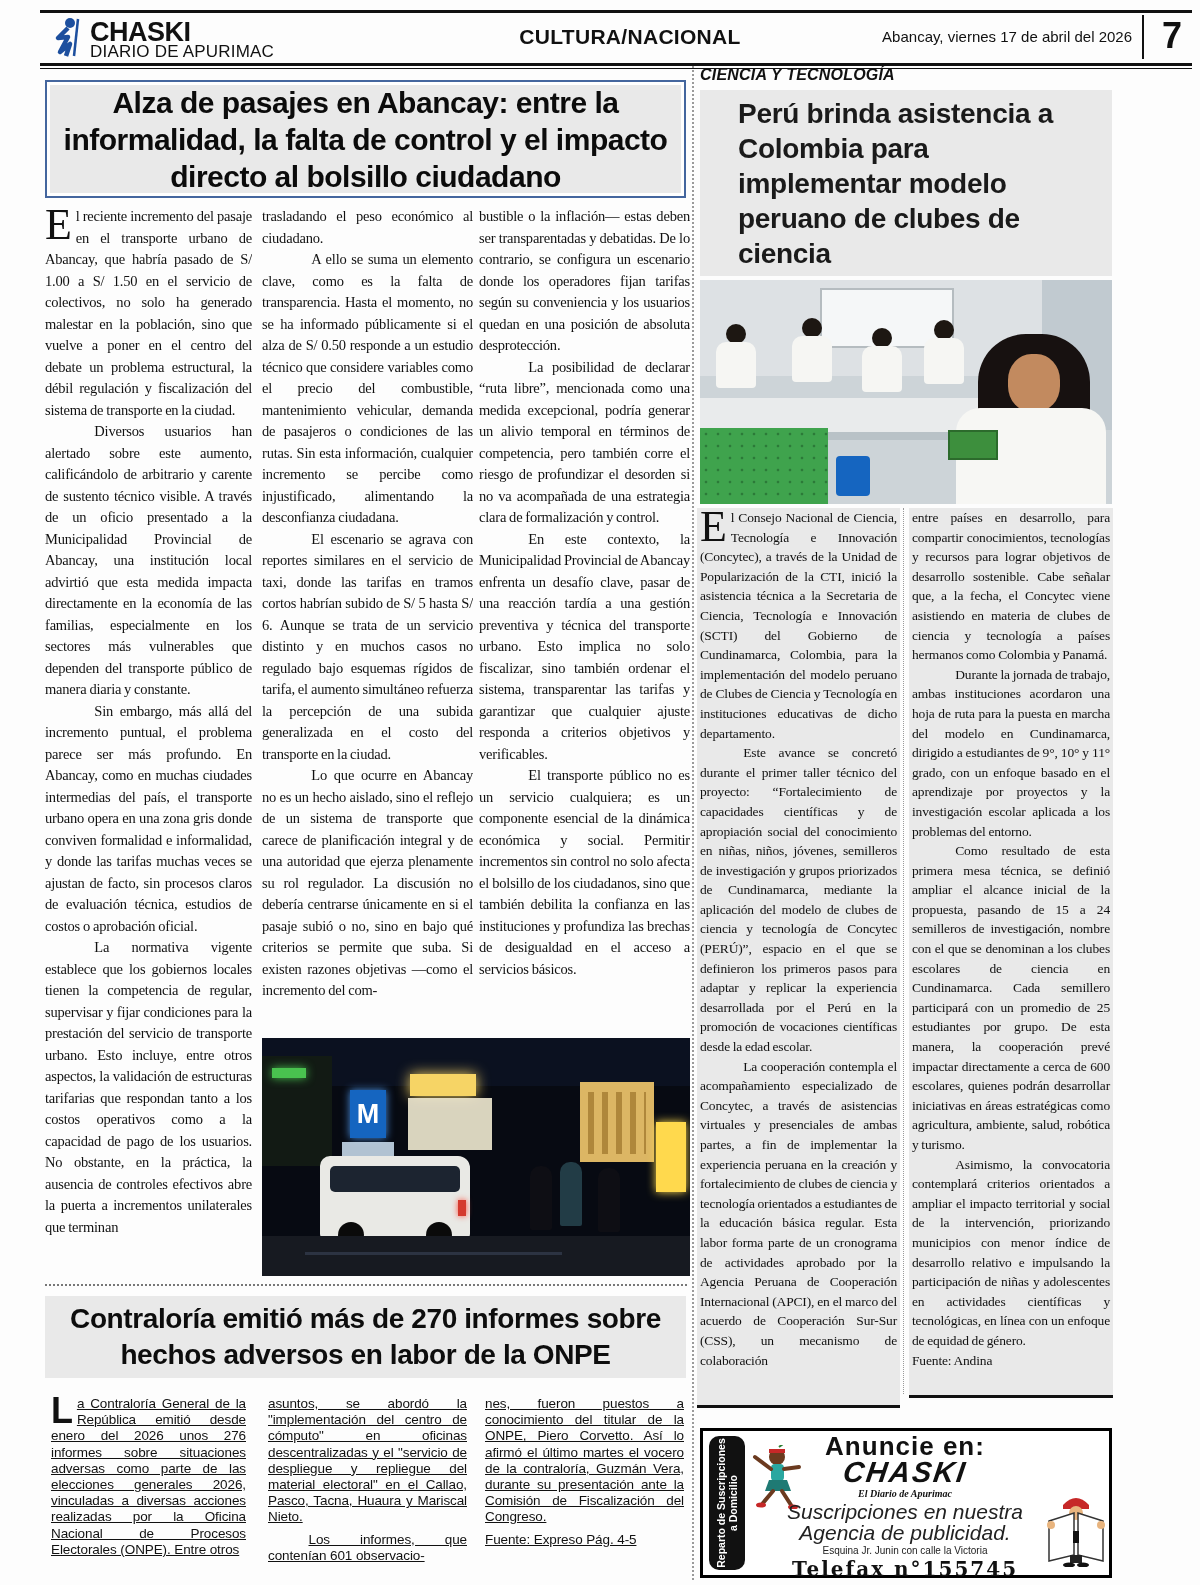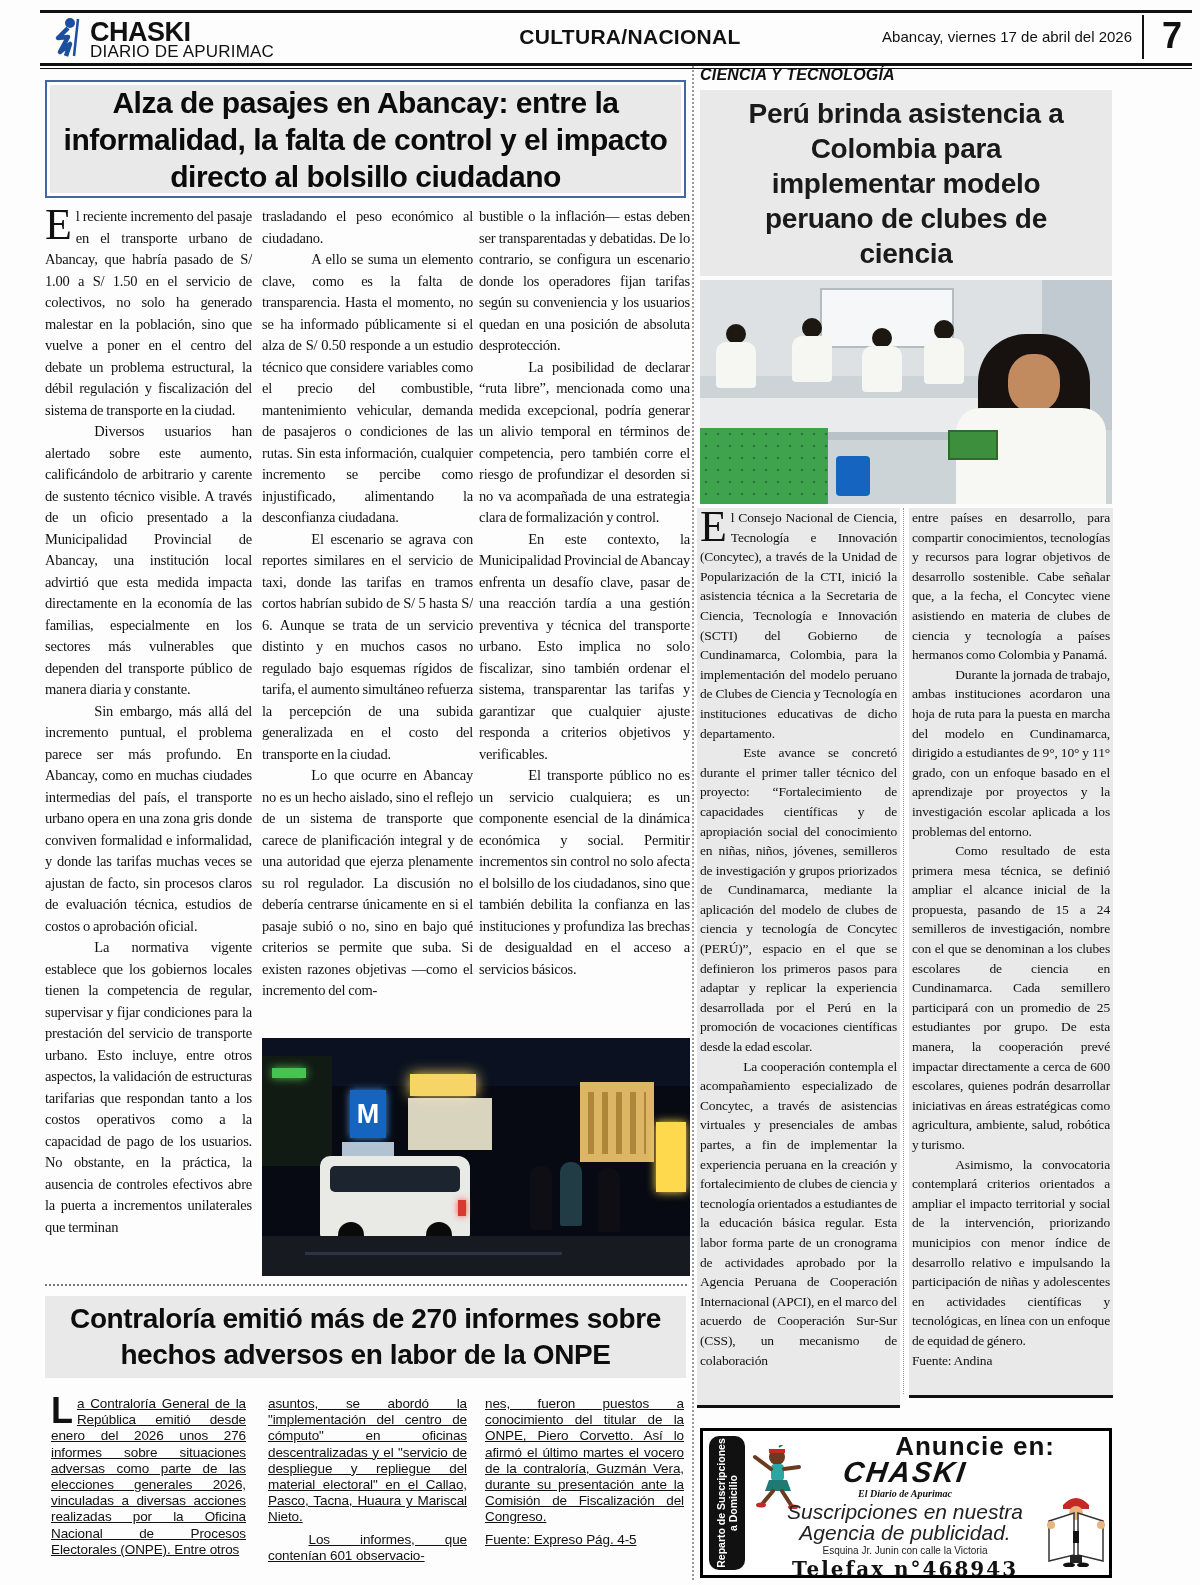--- a/index.html
+++ b/index.html
@@ -66,21 +66,21 @@
   .ncol{position:absolute;top:0;height:195px;overflow:hidden;font-family:"Liberation Sans",sans-serif;
         font-size:13.5px;line-height:16.2px;text-align:justify;letter-spacing:-0.1px;}
   .ncol p{margin:6px;text-indent:3em;text-decoration:underline;}
   .ncol p.cont,.ncol p.dropcap,.ncol p.source{text-indent:0;}
   .ncol p.dropcap::first-letter{float:left;font-size:36px;line-height:28px;padding:1px 4px 0 0;font-weight:bold;}
   .cc1{left:0;width:207px;} .cc2{left:217px;width:211px;} .cc3{left:434px;width:211px;}
   
   .kicker{position:absolute;left:700px;top:66px;font-family:"Liberation Sans",sans-serif;
      font-style:italic;font-weight:bold;font-size:16px;letter-spacing:0.2px;}
   .sci-head{position:absolute;left:700px;top:90px;width:412px;height:186px;background:#e9e9e9;
-     display:flex;align-items:center;justify-content:center;text-align:center;
+     display:flex;align-items:center;justify-content:center;text-align:left;
      font-family:"Liberation Sans",sans-serif;font-weight:bold;font-size:28px;line-height:35px;
      color:#1a1a1a;letter-spacing:-0.3px;padding:0 38px;box-sizing:border-box;}
   
   .sci-photo{position:absolute;left:700px;top:280px;width:412px;height:224px;background:#cdd4d8;overflow:hidden;}
   .sc-wall{position:absolute;left:0;top:0;width:100%;height:96px;background:#dde1e4;}
   .sc-board{position:absolute;left:120px;top:8px;width:130px;height:56px;background:#f5f7f8;border:2px solid #b5bcc0;}
   .sc-door{position:absolute;right:0;top:0;width:70px;height:150px;background:#c1cad0;}
   .sc-table{position:absolute;left:0;top:118px;width:330px;height:34px;background:#e9ebec;border-bottom:8px solid #b9c2c7;}
   .sc-person{position:absolute;width:40px;height:64px;}
   .sc-head{position:absolute;left:10px;top:0;width:20px;height:20px;border-radius:50%;background:#1d1712;}
@@ -101,21 +101,21 @@
   .sa{left:0;width:203px;height:900px;}
   .sb{left:212px;width:204px;height:890px;}
   .sci-col-div{position:absolute;left:206px;top:0;height:886px;border-left:1.5px dotted #9a9a9a;}
   
   .ad{position:absolute;left:700px;top:1428px;width:412px;height:150px;border:3px solid #000;background:#fff;box-sizing:border-box;}
   .ad-side{position:absolute;left:6px;top:5px;width:36px;height:134px;background:#111;border-radius:10px;}
   .ad-side-text{position:absolute;left:-49px;top:49px;width:134px;height:36px;transform:rotate(-90deg);
      color:#fff;font-family:"Liberation Sans",sans-serif;font-size:10.5px;font-weight:bold;text-align:center;
      line-height:1.15;display:flex;align-items:center;justify-content:center;}
   .ad-center{position:absolute;left:52px;top:2px;width:300px;text-align:center;font-family:"Liberation Sans",sans-serif;}
-  .ad-line1{font-weight:900;font-size:26px;line-height:26px;letter-spacing:1px;text-align:right;}
+  .ad-line1{font-weight:900;font-size:26px;line-height:26px;letter-spacing:1px;}
   .ad-brand{font-weight:900;font-style:italic;font-size:29px;line-height:27px;letter-spacing:2px;transform:skewX(-8deg);}
   .ad-brand-sub{font-family:"Liberation Serif",serif;font-style:italic;font-weight:bold;font-size:10px;line-height:15px;}
   .ad-line2{font-style:italic;font-size:21px;line-height:21px;color:#222;}
   .ad-line3{font-style:italic;font-size:21px;line-height:21px;color:#222;}
   .ad-line4{font-size:10px;line-height:16px;color:#222;}
   .ad-line5{font-family:"DejaVu Serif",serif;font-weight:bold;font-size:20px;line-height:20px;letter-spacing:2px;}
   .ad-dancer{position:absolute;left:46px;top:14px;}
   .ad-reader{position:absolute;right:2px;bottom:4px;}
 </style>
 </head>
@@ -277,21 +277,21 @@
         <ellipse cx="44" cy="62" rx="5" ry="2.5" fill="#c62828"></ellipse>
       </svg>
     </span>
     <div class="ad-center">
       <div class="ad-line1">Anuncie en:</div>
       <div class="ad-brand">CHASKI</div>
       <div class="ad-brand-sub">El Diario de Apurimac</div>
       <div class="ad-line2">Suscripciones  en nuestra</div>
       <div class="ad-line3">Agencia de publicidad.</div>
       <div class="ad-line4">Esquina Jr. Junin con calle la Victoria</div>
-      <div class="ad-line5">Telefax n°468943</div>
+      <div class="ad-line5">Telefax n°155745</div>
     </div>
     <span class="ad-reader">
       <svg width="62" height="74" viewBox="0 0 62 74">
         <path d="M18,12 Q31,-2 44,12 L44,16 L18,16 Z" fill="#c62828"></path>
         <circle cx="31" cy="20" r="7" fill="#e8b47e"></circle>
         <polygon points="4,28 29,20 29,62 4,68" fill="#fff" stroke="#333" stroke-width="1.5"></polygon>
         <polygon points="58,28 33,20 33,62 58,68" fill="#fff" stroke="#333" stroke-width="1.5"></polygon>
         <rect x="28" y="38" width="6" height="12" fill="#111"></rect>
         <circle cx="6" cy="32" r="4" fill="#e8b47e"></circle>
         <circle cx="56" cy="32" r="4" fill="#e8b47e"></circle>

